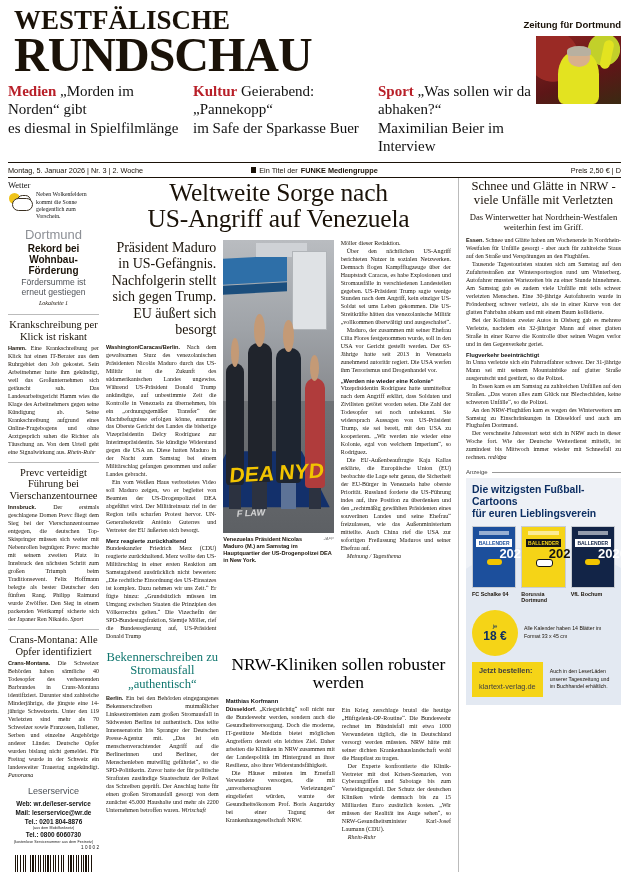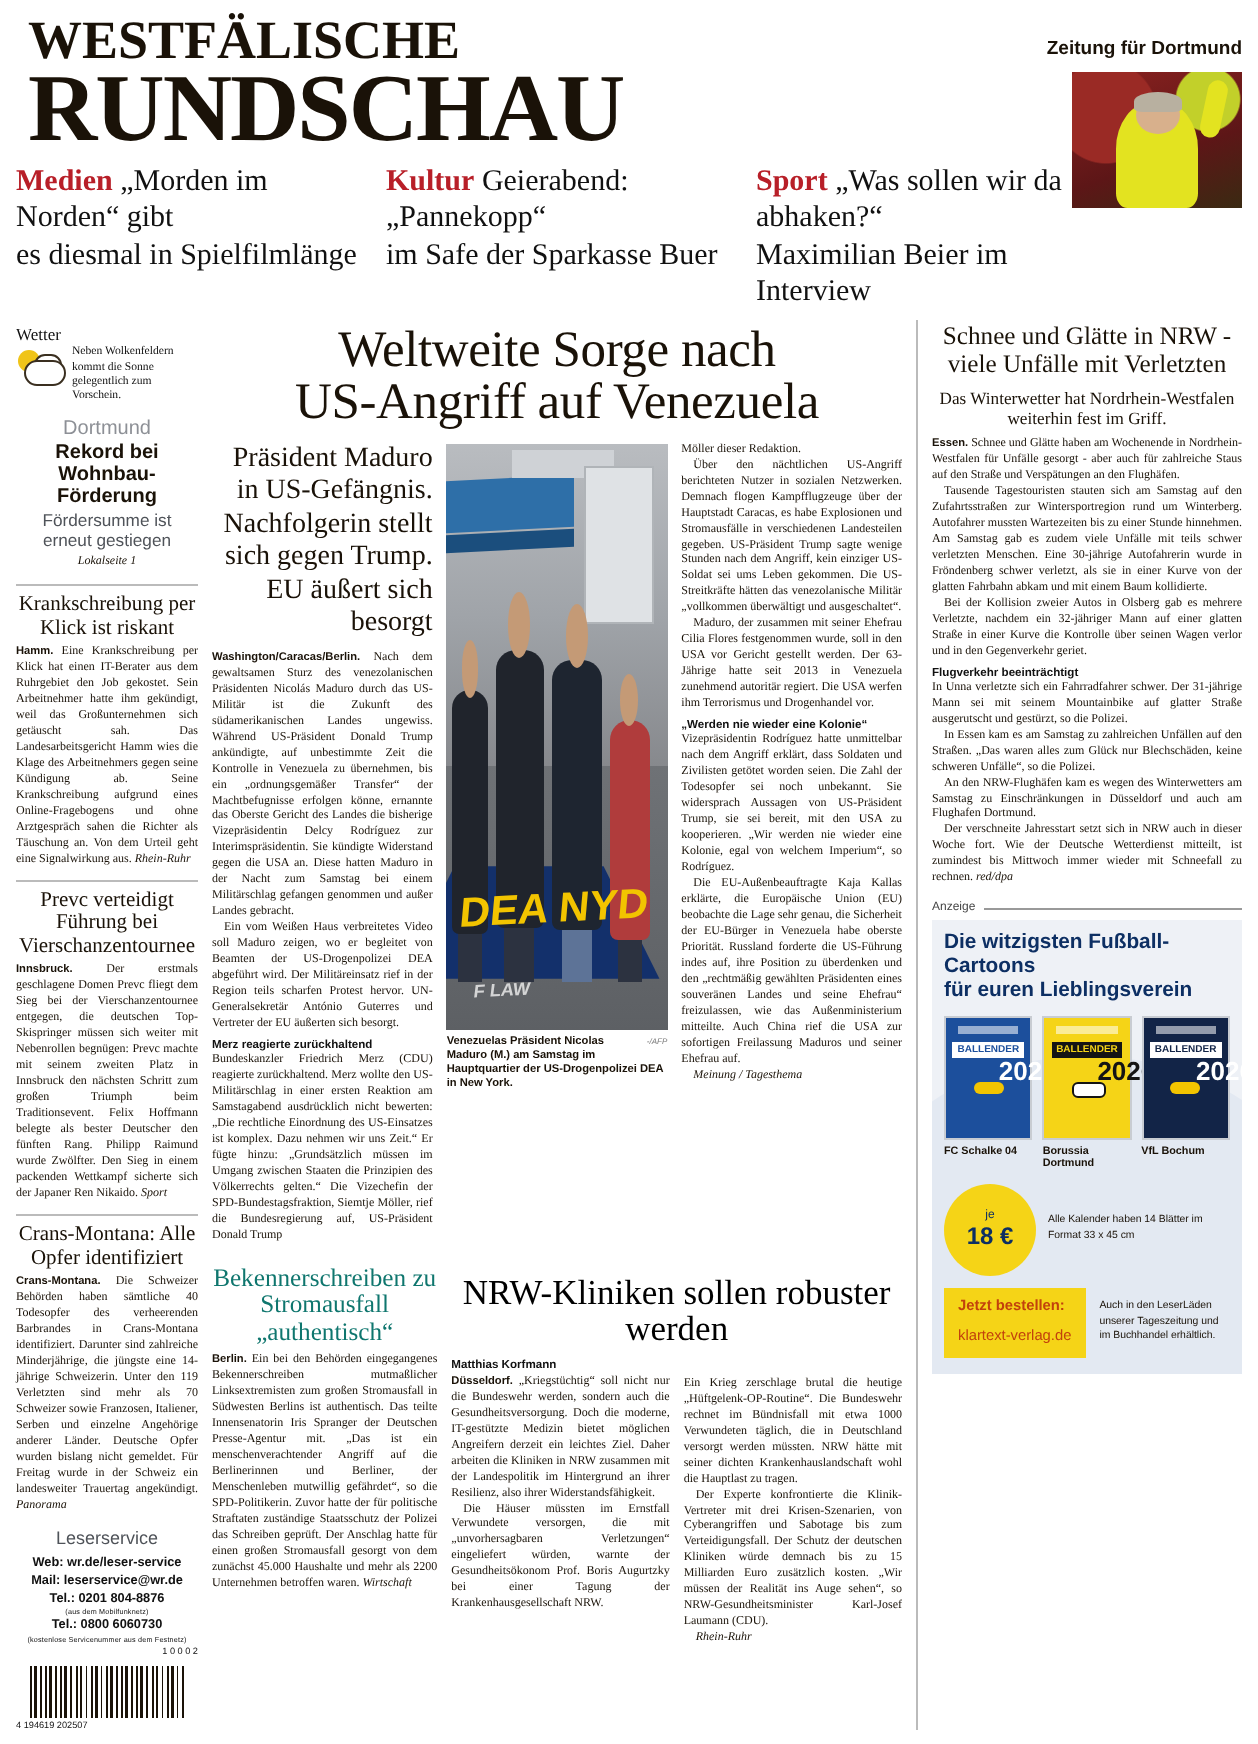--- a/index.html
+++ b/index.html
@@ -74,21 +74,21 @@
   .wetter-lbl{font-size:8.5px;margin:2px 0 1px 0;}
   .weather{display:flex;gap:4px;align-items:flex-start;margin-bottom:6px;}
   .wicon{flex:0 0 24px;height:22px;position:relative;}
   .wicon .sun{position:absolute;left:1px;top:2px;width:11px;height:11px;background:#f0c419;border-radius:50%;}
   .wicon .cloud{position:absolute;left:4px;top:7px;width:19px;height:11px;background:#fff;border:1.1px solid #3a2f20;border-radius:9px;}
   .wicon .cloud2{position:absolute;left:9px;top:4px;width:12px;height:9px;background:#fff;border:1.1px solid #3a2f20;border-radius:7px;}
   .wtext{font-size:5.8px;line-height:1.28;}
 
   
   .dtm{text-align:center;margin:4px 0 8px 0;font-family:"Liberation Sans", sans-serif;}
-  .dtm .kicker{color:#8d9096;font-size:10px;}
+  .dtm .kicker{color:#8d9096;font-size:13px;}
   .dtm .hd{font-weight:bold;font-size:10px;line-height:1.12;color:#1a1208;margin-top:1px;}
   .dtm .sub{font-size:8.6px;color:#4f5359;line-height:1.15;margin-top:2px;}
   .dtm .ref{font-style:italic;font-size:6px;color:#1a1208;margin-top:2px;font-family:"Liberation Serif",serif;}
 
   .c1hd{font-size:10.5px;line-height:1.1;text-align:center;margin:4px 0 3px 0;color:#1a1208;}
   .rule{border-top:0.7px solid #bbb;margin:5px 0 4px 0;}
 
   
   .leser{text-align:center;margin-top:6px;}
   .leser .lhd{font-family:"Liberation Sans", sans-serif;font-size:9px;color:#4f5359;margin-bottom:3px;}
@@ -167,21 +167,21 @@
   .bk-navy .band{background:#fff;}
   .bk-navy .yr{color:#fff;}
   .bk-navy .bub{background:#f2c400;}
   .bkname{font-family:"Liberation Sans", sans-serif;font-weight:bold;font-size:5.4px;margin-top:3px;color:#1a1208;}
   .ad-bottom{position:relative;display:flex;align-items:center;margin-top:7px;gap:6px;}
   .pricecirc{flex:0 0 46px;height:46px;border-radius:50%;background:#f5d417;display:flex;flex-direction:column;align-items:center;justify-content:center;font-family:"Liberation Sans",sans-serif;color:#0d2f63;}
   .pricecirc .je{font-size:6px;}
   .pricecirc .pr{font-weight:bold;font-size:12px;}
   .ad-note{font-family:"Liberation Sans", sans-serif;font-size:5.2px;line-height:1.45;color:#1a1208;}
   .ad-order{position:relative;margin-top:6px;display:flex;}
-  .order-box{background:#f5d417;padding:4px 7px;font-family:"Liberation Sans",sans-serif;color:#c2410c;}
+  .order-box{background:#f5d417;padding:4px 7px;font-family:"Liberation Sans",sans-serif;color:#404040;}
   .order-box b{font-size:7.4px;display:block;}
   .order-box span{font-size:7.4px;}
   .ad-note2{font-family:"Liberation Sans", sans-serif;font-size:5.2px;line-height:1.45;color:#1a1208;flex:1;padding-left:7px;align-self:center;}
 </style>
 </head>
 <body>
 
 <div class="page">
 
   <div class="masthead">
@@ -213,20 +213,29 @@
       <span>im Safe der Sparkasse Buer</span>
     </div>
     <div class="teaser t3">
       <span class="ress">Sport</span>
       <span>„Was sollen wir da abhaken?“</span><br>
       <span>Maximilian Beier im Interview</span>
     </div>
     <div class="teaser-pad"></div>
   </div>
 
+  <div class="meta-bar">
+    <div class="meta-left">Montag, 5. Januar 2026 | Nr. 3 | 2. Woche</div>
+    <div class="meta-center">
+      <span class="sq"></span>
+      <span>Ein Titel der</span>
+      <b>FUNKE Mediengruppe</b>
+    </div>
+    <div class="meta-right">Preis 2,50 € | D</div>
+  </div>
 
   <div class="grid">
 
     <div class="col c1">
 
       <div class="wetter-lbl">Wetter</div>
       <div class="weather">
         <div class="wicon">
           <div class="sun"></div>
           <div class="cloud2"></div>

